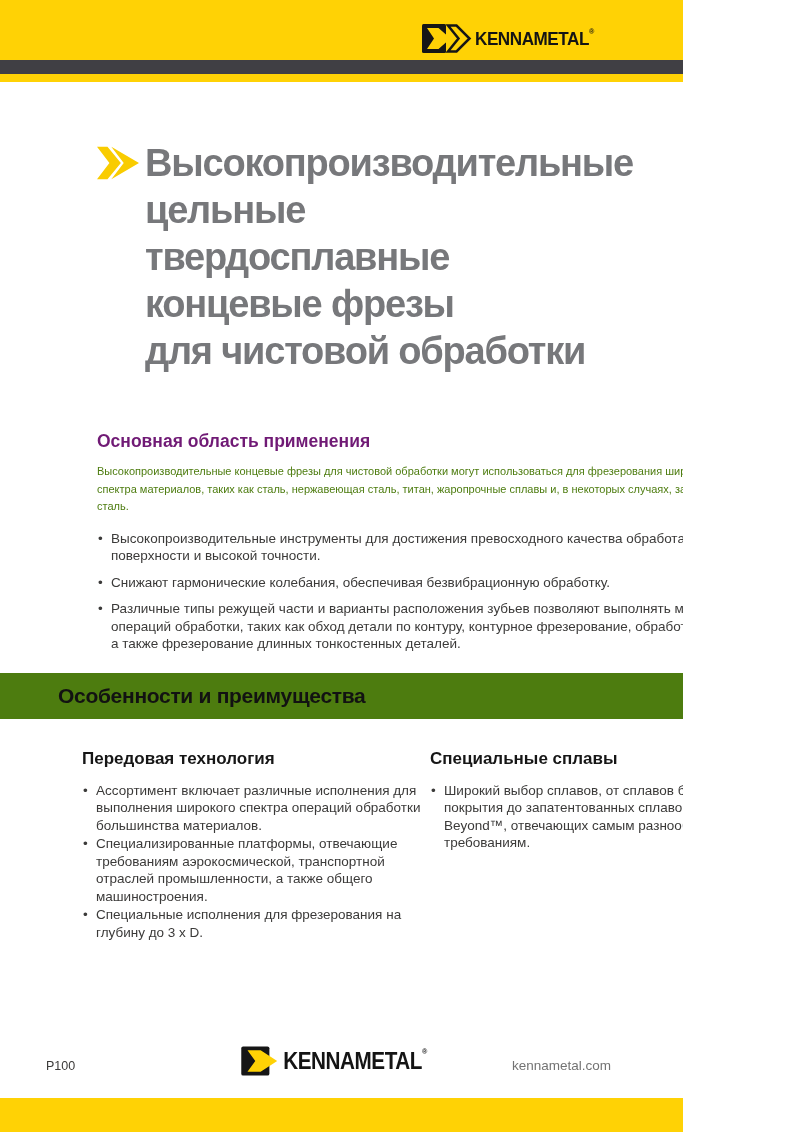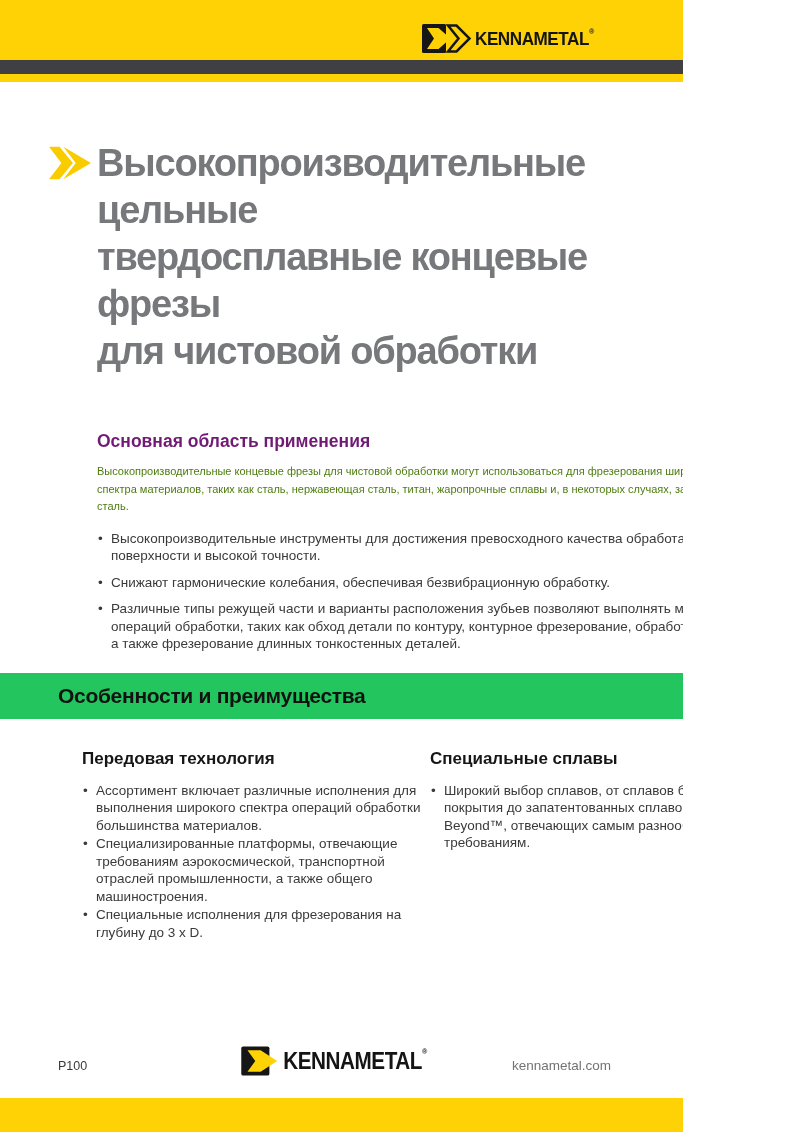--- a/index.html
+++ b/index.html
@@ -13,50 +13,50 @@
 
   
   .logo-top{position:absolute;right:76px;top:24px;display:flex;align-items:center;gap:3px;}
   .logo-text{font-weight:bold;font-size:19px;color:#141414;letter-spacing:-0.5px;
              transform:scaleX(0.9);transform-origin:left;display:inline-block;white-space:nowrap;}
   .logo-text sup{font-size:8px;vertical-align:top;line-height:1;}
   .logo-footer .logo-text{font-size:23px;}
 
   
   .content{padding:0 60px 0 97px;}
-  .title-block{margin-top:58px;position:relative;}
+  .title-block{margin-top:58px;position:relative;margin-left:48px;}
   .title-arrow{position:absolute;left:-48px;top:6px;}
   .title-line{font-size:38px;font-weight:bold;color:#77787B;line-height:47px;letter-spacing:-1.2px;}
 
   .app-heading{margin-top:56px;font-size:17.5px;font-weight:bold;color:#701a75;}
   .app-intro{margin-top:11px;font-size:11px;line-height:17.5px;color:#4d7c0f;width:655px;}
   ul.bullets{margin:14px 0 0 0;padding:0;list-style:none;}
   ul.bullets li{position:relative;padding-left:14px;font-size:13.5px;line-height:17.5px;
                 color:#3B3A39;margin-bottom:9px;}
   ul.bullets li::before{content:"•";position:absolute;left:1px;top:0;color:#3B3A39;}
   .app-bullets{width:672px;}
 
   
-  .features-band{margin-top:20px;height:46px;background:#22c55e;display:flex;align-items:center;
+  .features-band{margin-top:20px;height:46px;background:#4d7c0f;display:flex;align-items:center;
                  padding-left:58px;}
   .band-title{font-size:21px;font-weight:bold;color:#121212;letter-spacing:-0.3px;}
 
   
   .columns{display:flex;padding-left:82px;margin-top:30px;}
   .col-left{width:362px;}
   .col-right{width:330px;}
   .col-heading{font-size:17px;font-weight:bold;color:#161616;margin:0 0 13px 0;}
   .col ul.bullets{margin-top:0;}
   .col ul.bullets li{margin-bottom:1px;}
   .col-left ul.bullets{width:348px;}
   .col-right ul.bullets{width:326px;}
 
   
   .footer-row{position:absolute;left:0;right:0;top:1044px;height:40px;}
-  .footer-code{position:absolute;left:58px;top:15px;font-size:12.5px;color:#3B3A39;}
+  .footer-code{position:absolute;left:46px;top:15px;font-size:12.5px;color:#3B3A39;}
   .footer-site{position:absolute;right:72px;top:14px;font-size:13.5px;color:#737373;}
   .logo-footer{position:absolute;left:50%;transform:translateX(-50%);top:2px;
                display:flex;align-items:center;gap:5px;}
   .band-bottom{position:absolute;bottom:0;left:0;right:0;height:34px;background:#FFD205;}
 </style>
 </head>
 <body>
 
 <div class="page">
 

